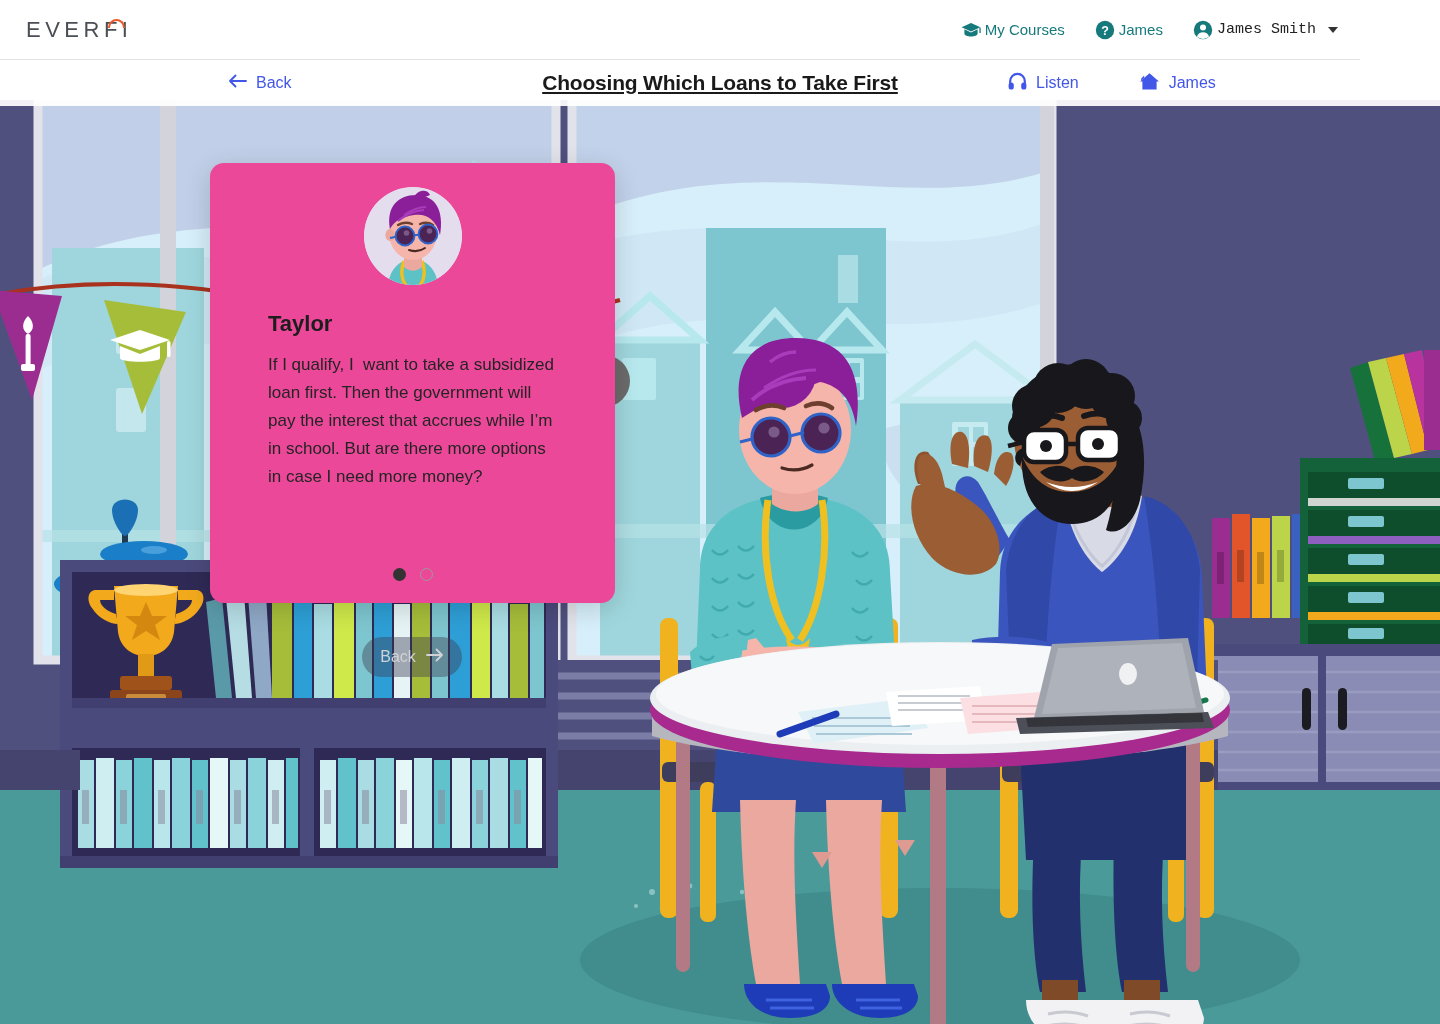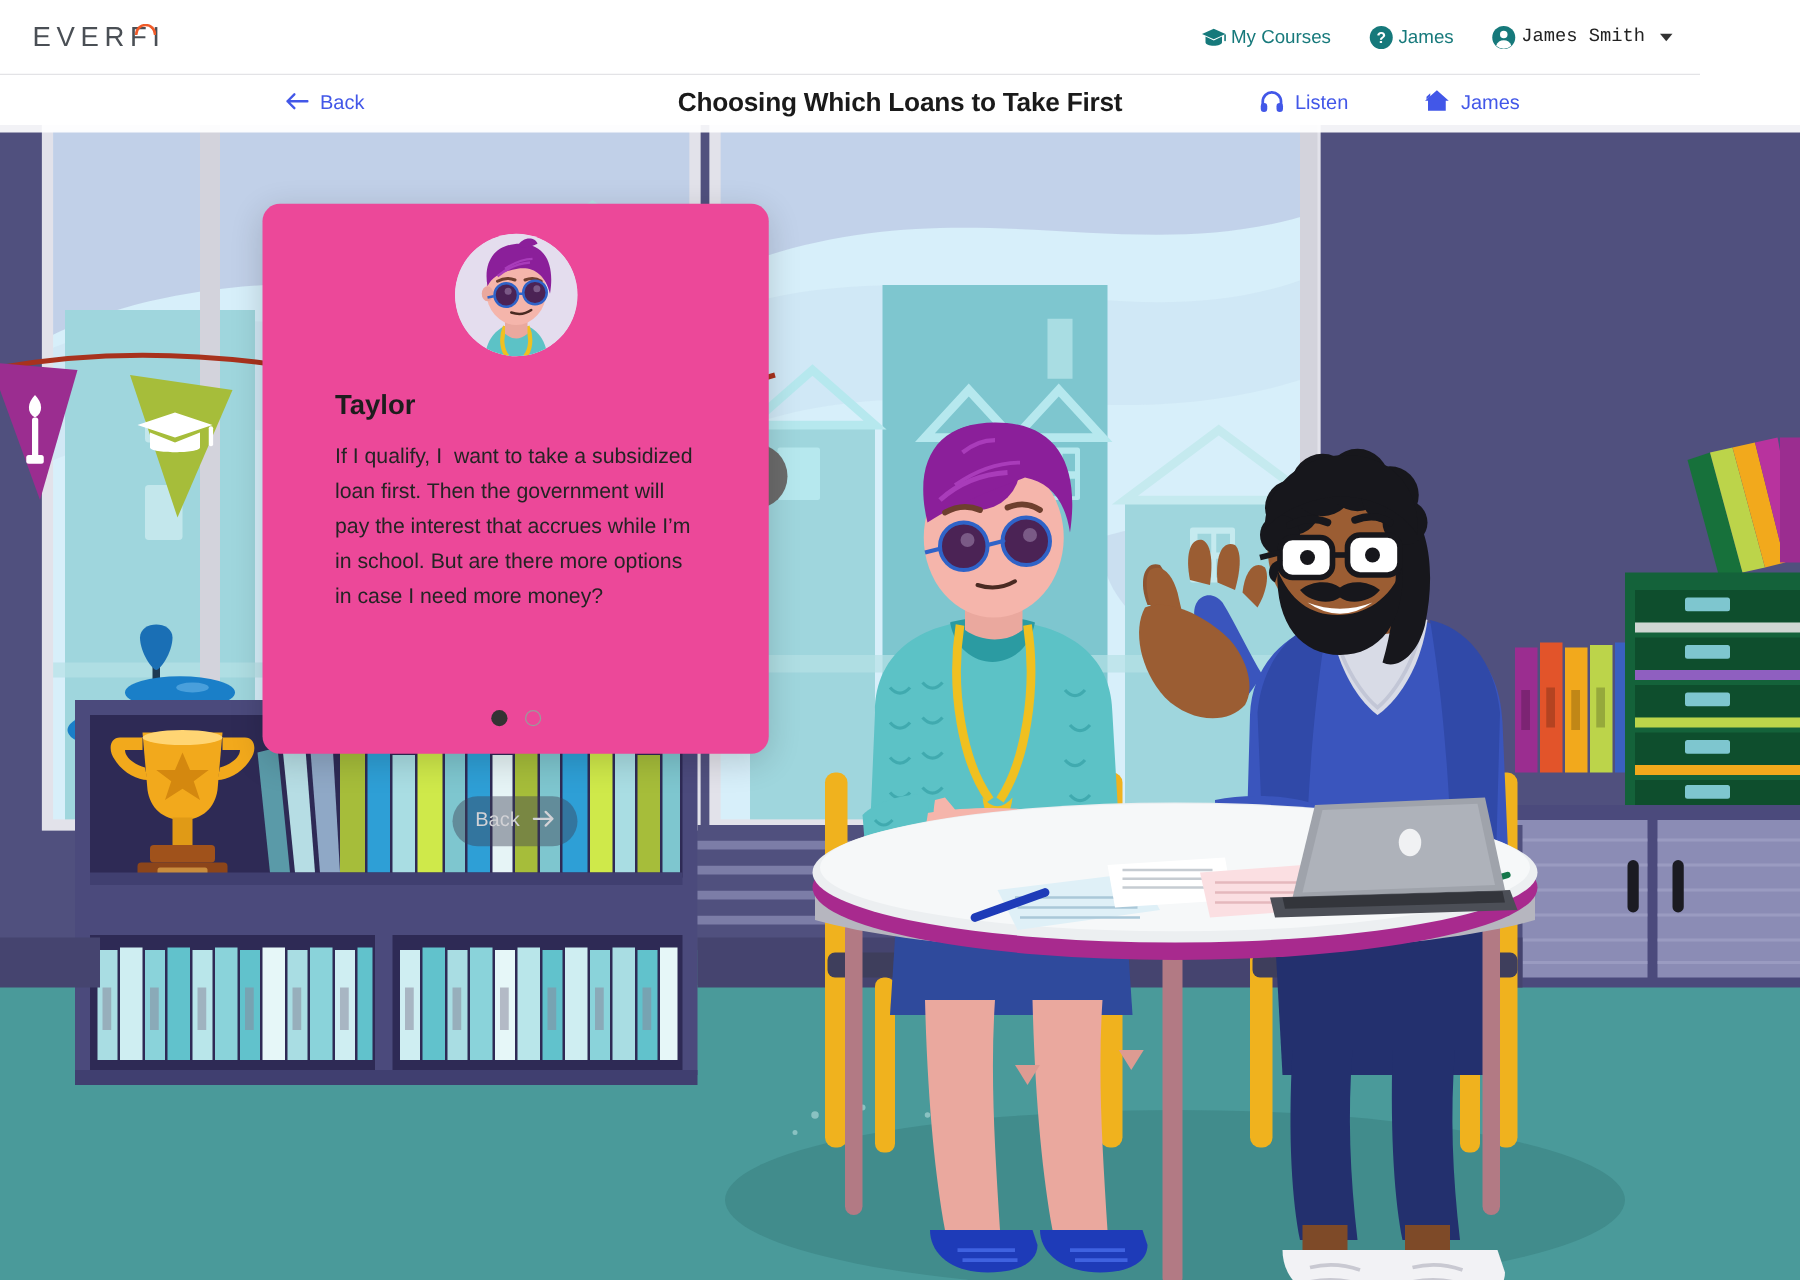--- a/index.html
+++ b/index.html
@@ -73,20 +73,21 @@
   .back-link {
     position: absolute; left: 228px;
     display: flex; align-items: center; gap: 9px;
     color: #4257e8; font-size: 16px; cursor: pointer;
   }
   .course-title {
     position: absolute; left: 0; width: 1440px;
     text-align: center;
     font-size: 21px; font-weight: bold; color: #1a1a1a;
     letter-spacing: -0.2px;
+    text-decoration: underline;
   }
   .subbar-right {
     position: absolute; left: 1008px;
     display: flex; align-items: center; gap: 60px;
   }
   .sb-item {
     display: flex; align-items: center; gap: 9px;
     color: #4257e8; font-size: 16px; cursor: pointer;
   }
 

